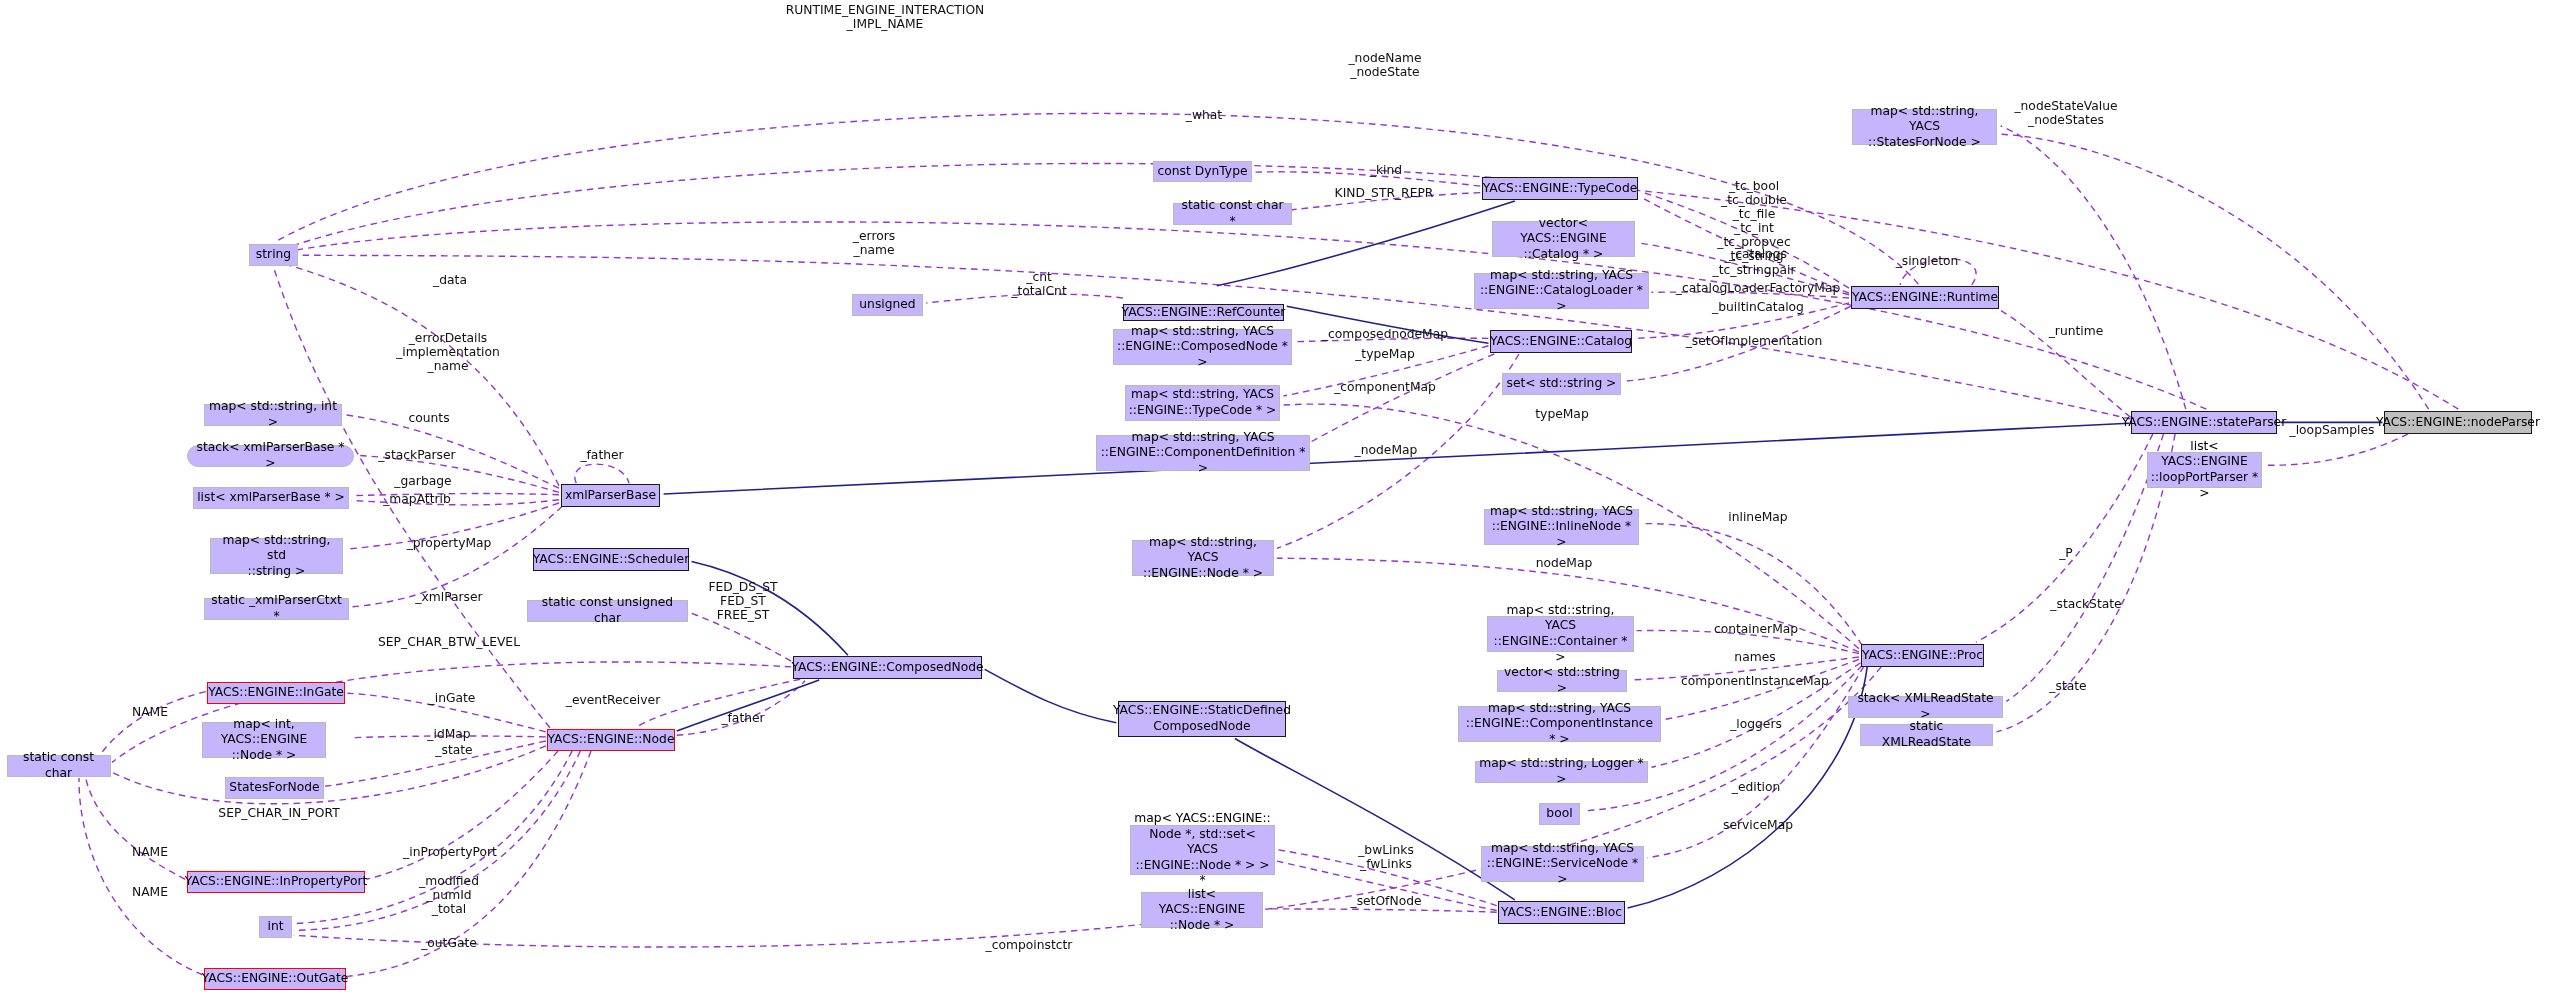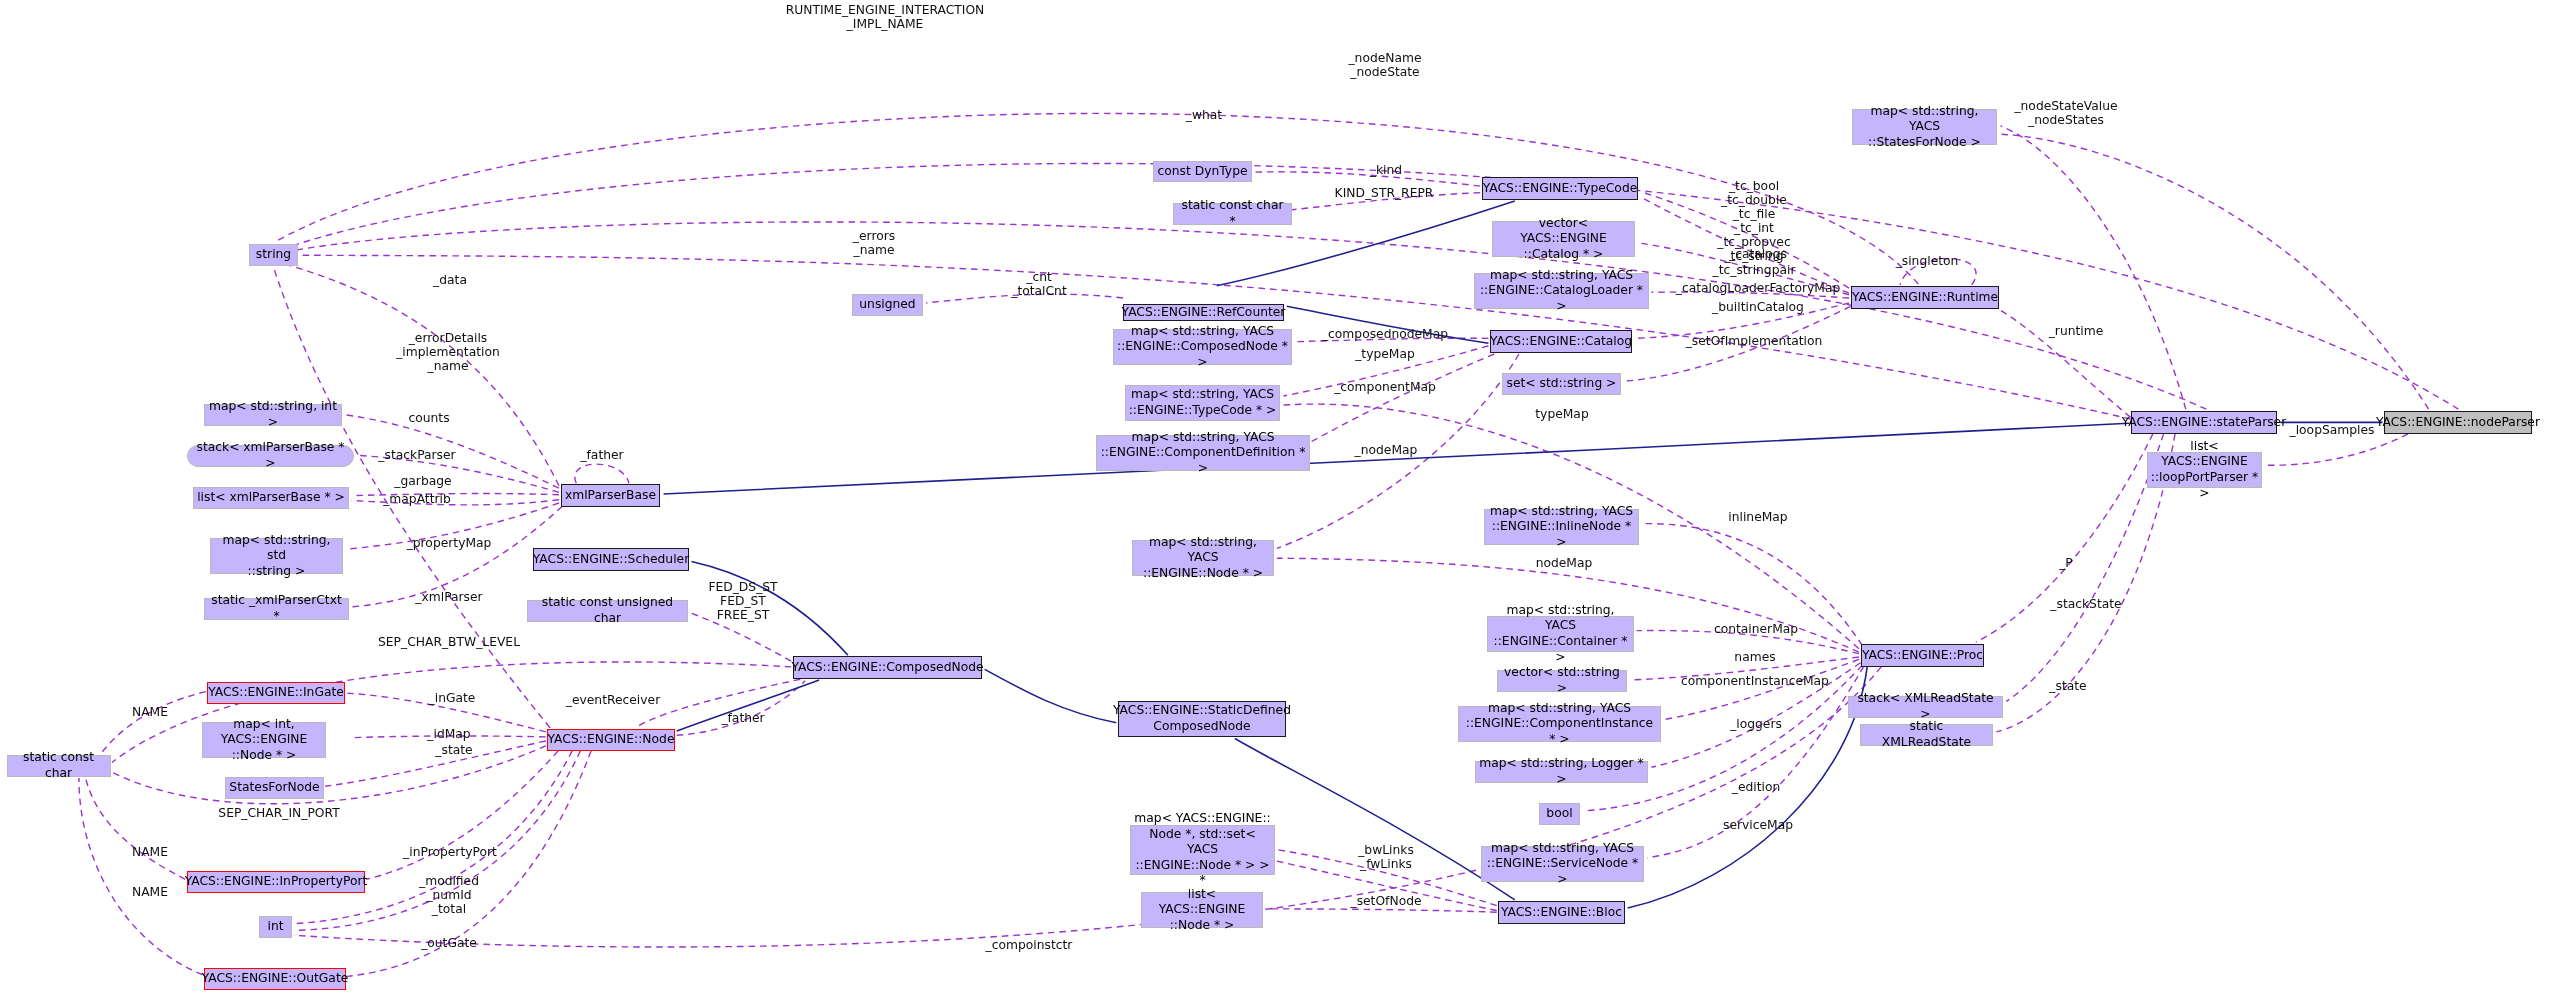--- a/index.html
+++ b/index.html
@@ -246,19 +246,19 @@
       <div class="lbl" style="left: 1756px; top: 622px;">containerMap</div>
       <div class="lbl" style="left: 1755px; top: 650px;">names</div>
       <div class="lbl" style="left: 1755px; top: 674px;">componentInstanceMap</div>
       <div class="lbl" style="left: 1756px; top: 717px;">_loggers</div>
       <div class="lbl" style="left: 1756px; top: 780px;">_edition</div>
       <div class="lbl" style="left: 1758px; top: 818px;">serviceMap</div>
       <div class="lbl" style="left: 1386px; top: 843px;">_bwLinks
 _fwLinks</div>
       <div class="lbl" style="left: 1386px; top: 894px;">_setOfNode</div>
       <div class="lbl" style="left: 2332px; top: 423px;">_loopSamples</div>
-      <div class="lbl" style="left: 2066px; top: 546px; margin-top: 10px;">_P</div>
+      <div class="lbl" style="left: 2066px; top: 546px;">_P</div>
       <div class="lbl" style="left: 2086px; top: 597px;">_stackState</div>
       <div class="lbl" style="left: 2068px; top: 679px;">_state</div>
       <div class="lbl" style="left: 1029px; top: 938px;">_compoinstctr</div>
     </div>
 </div>
 
 
 </body></html>

